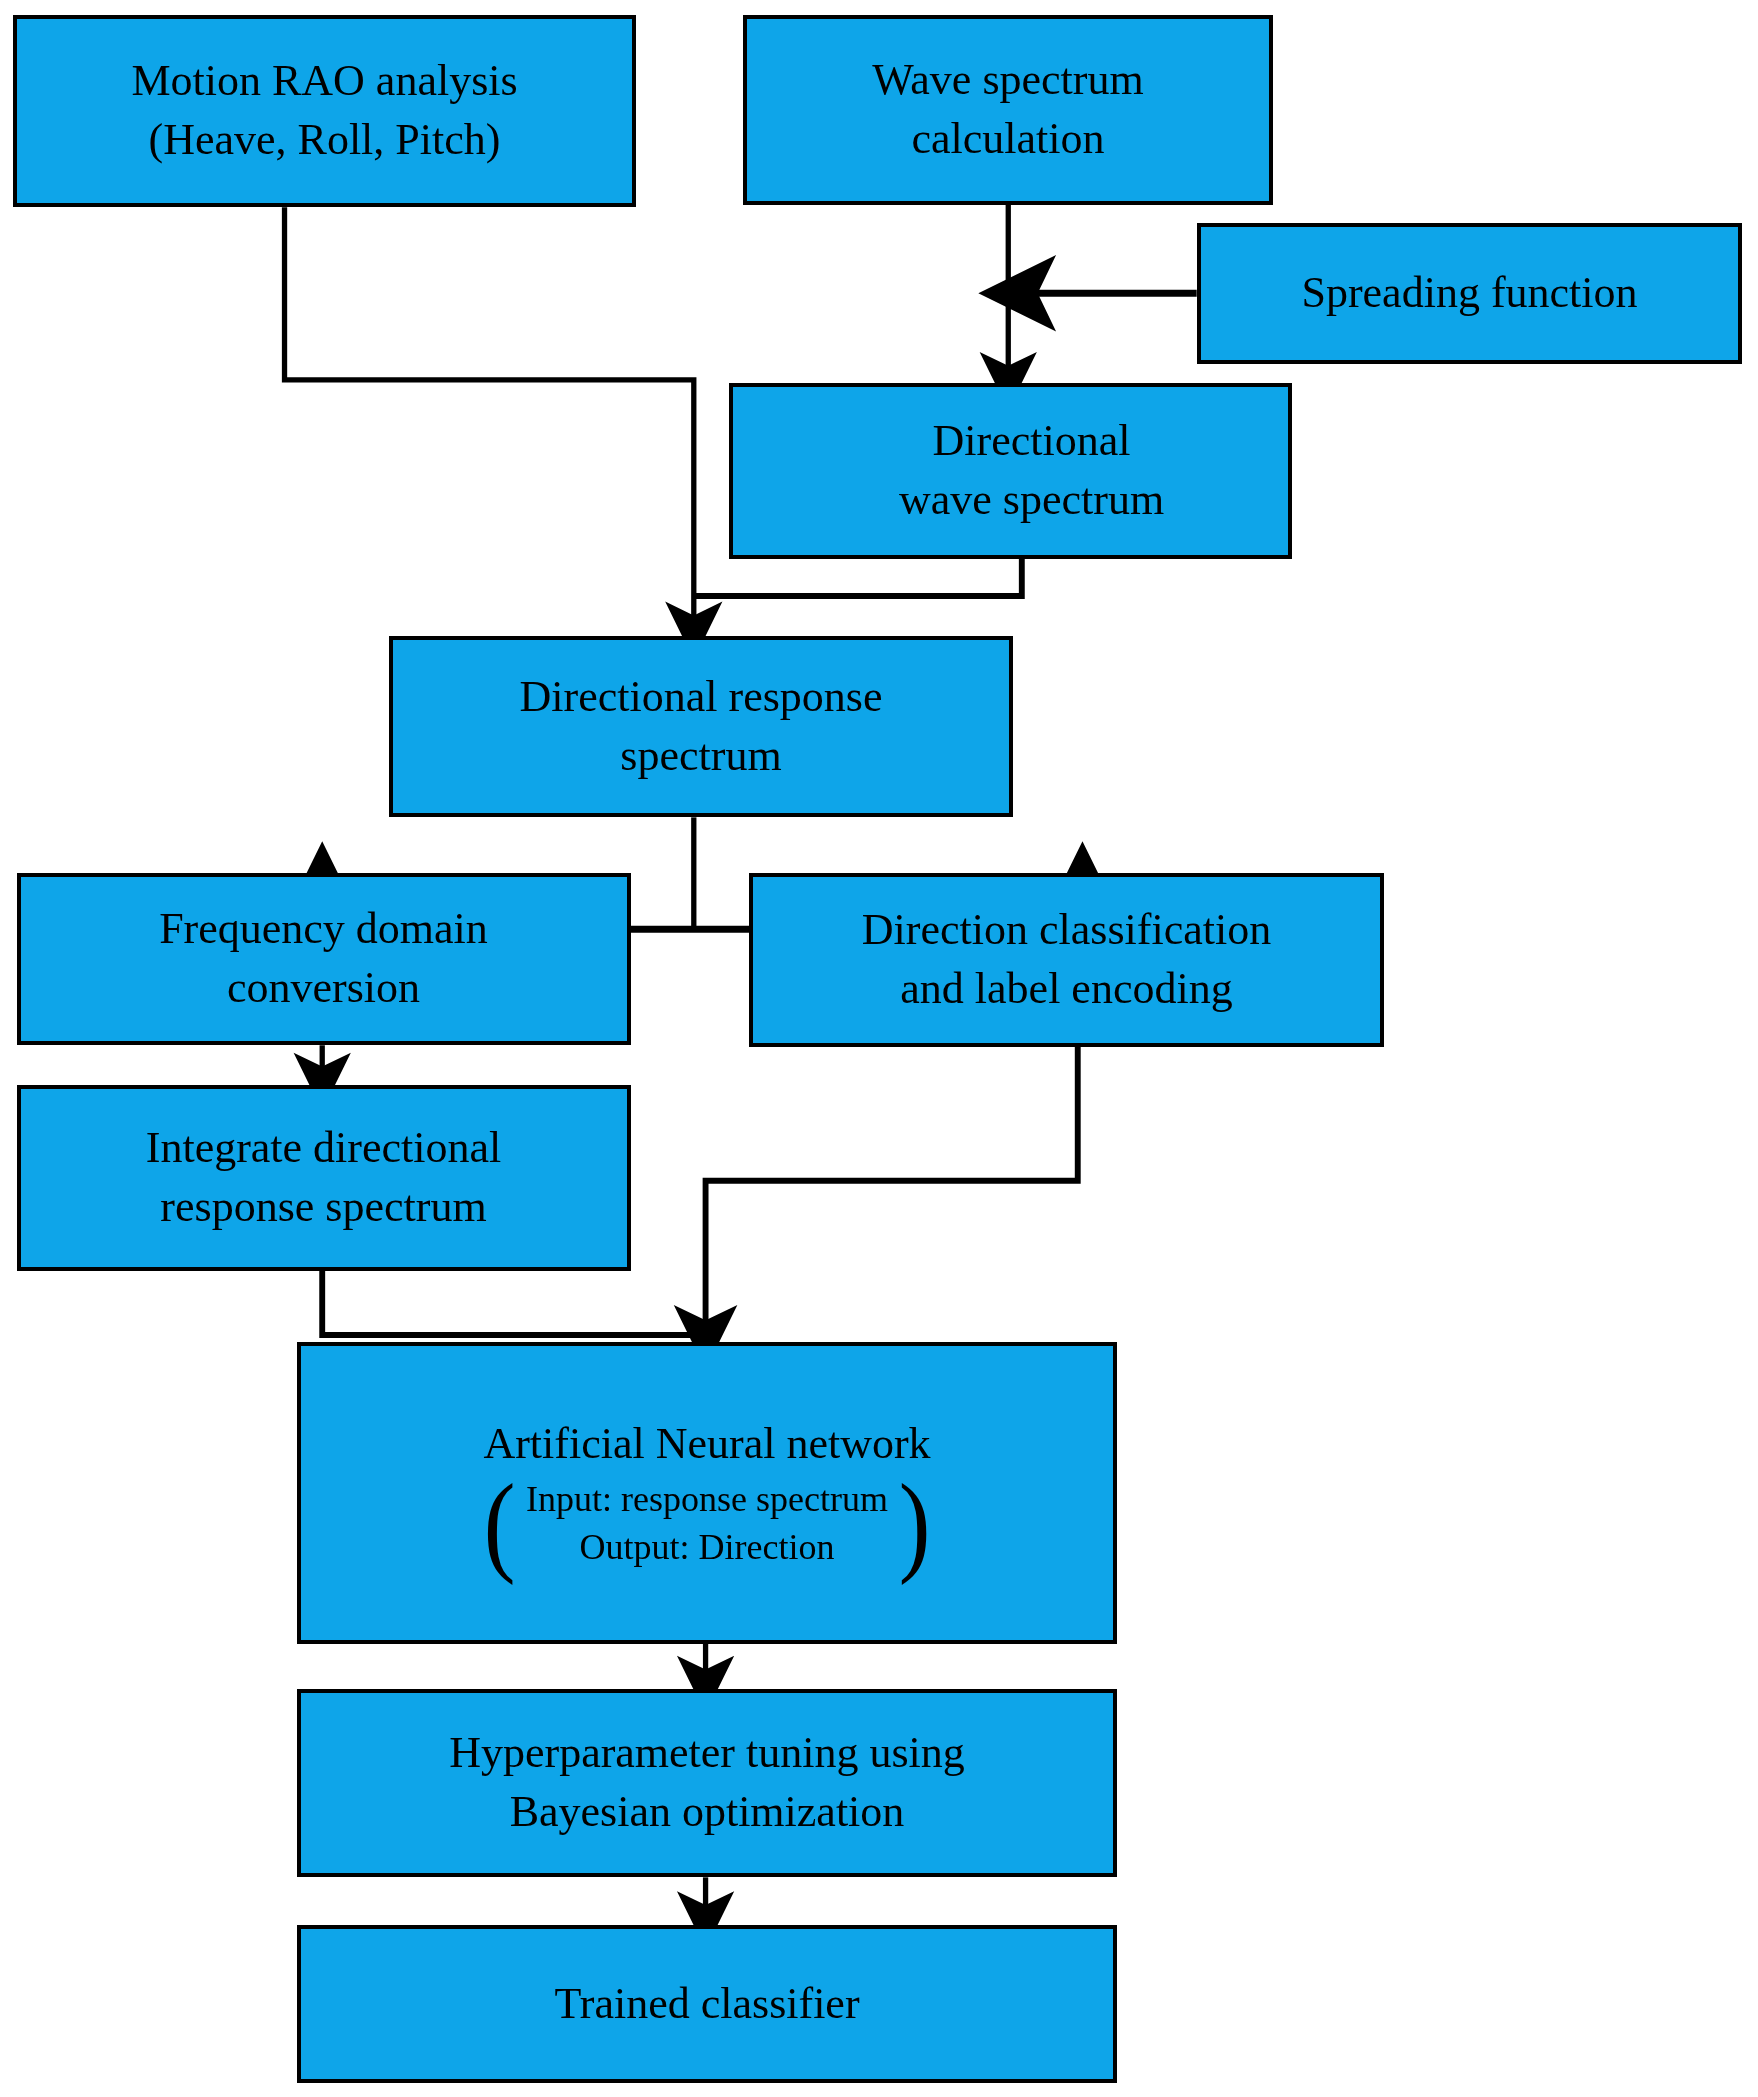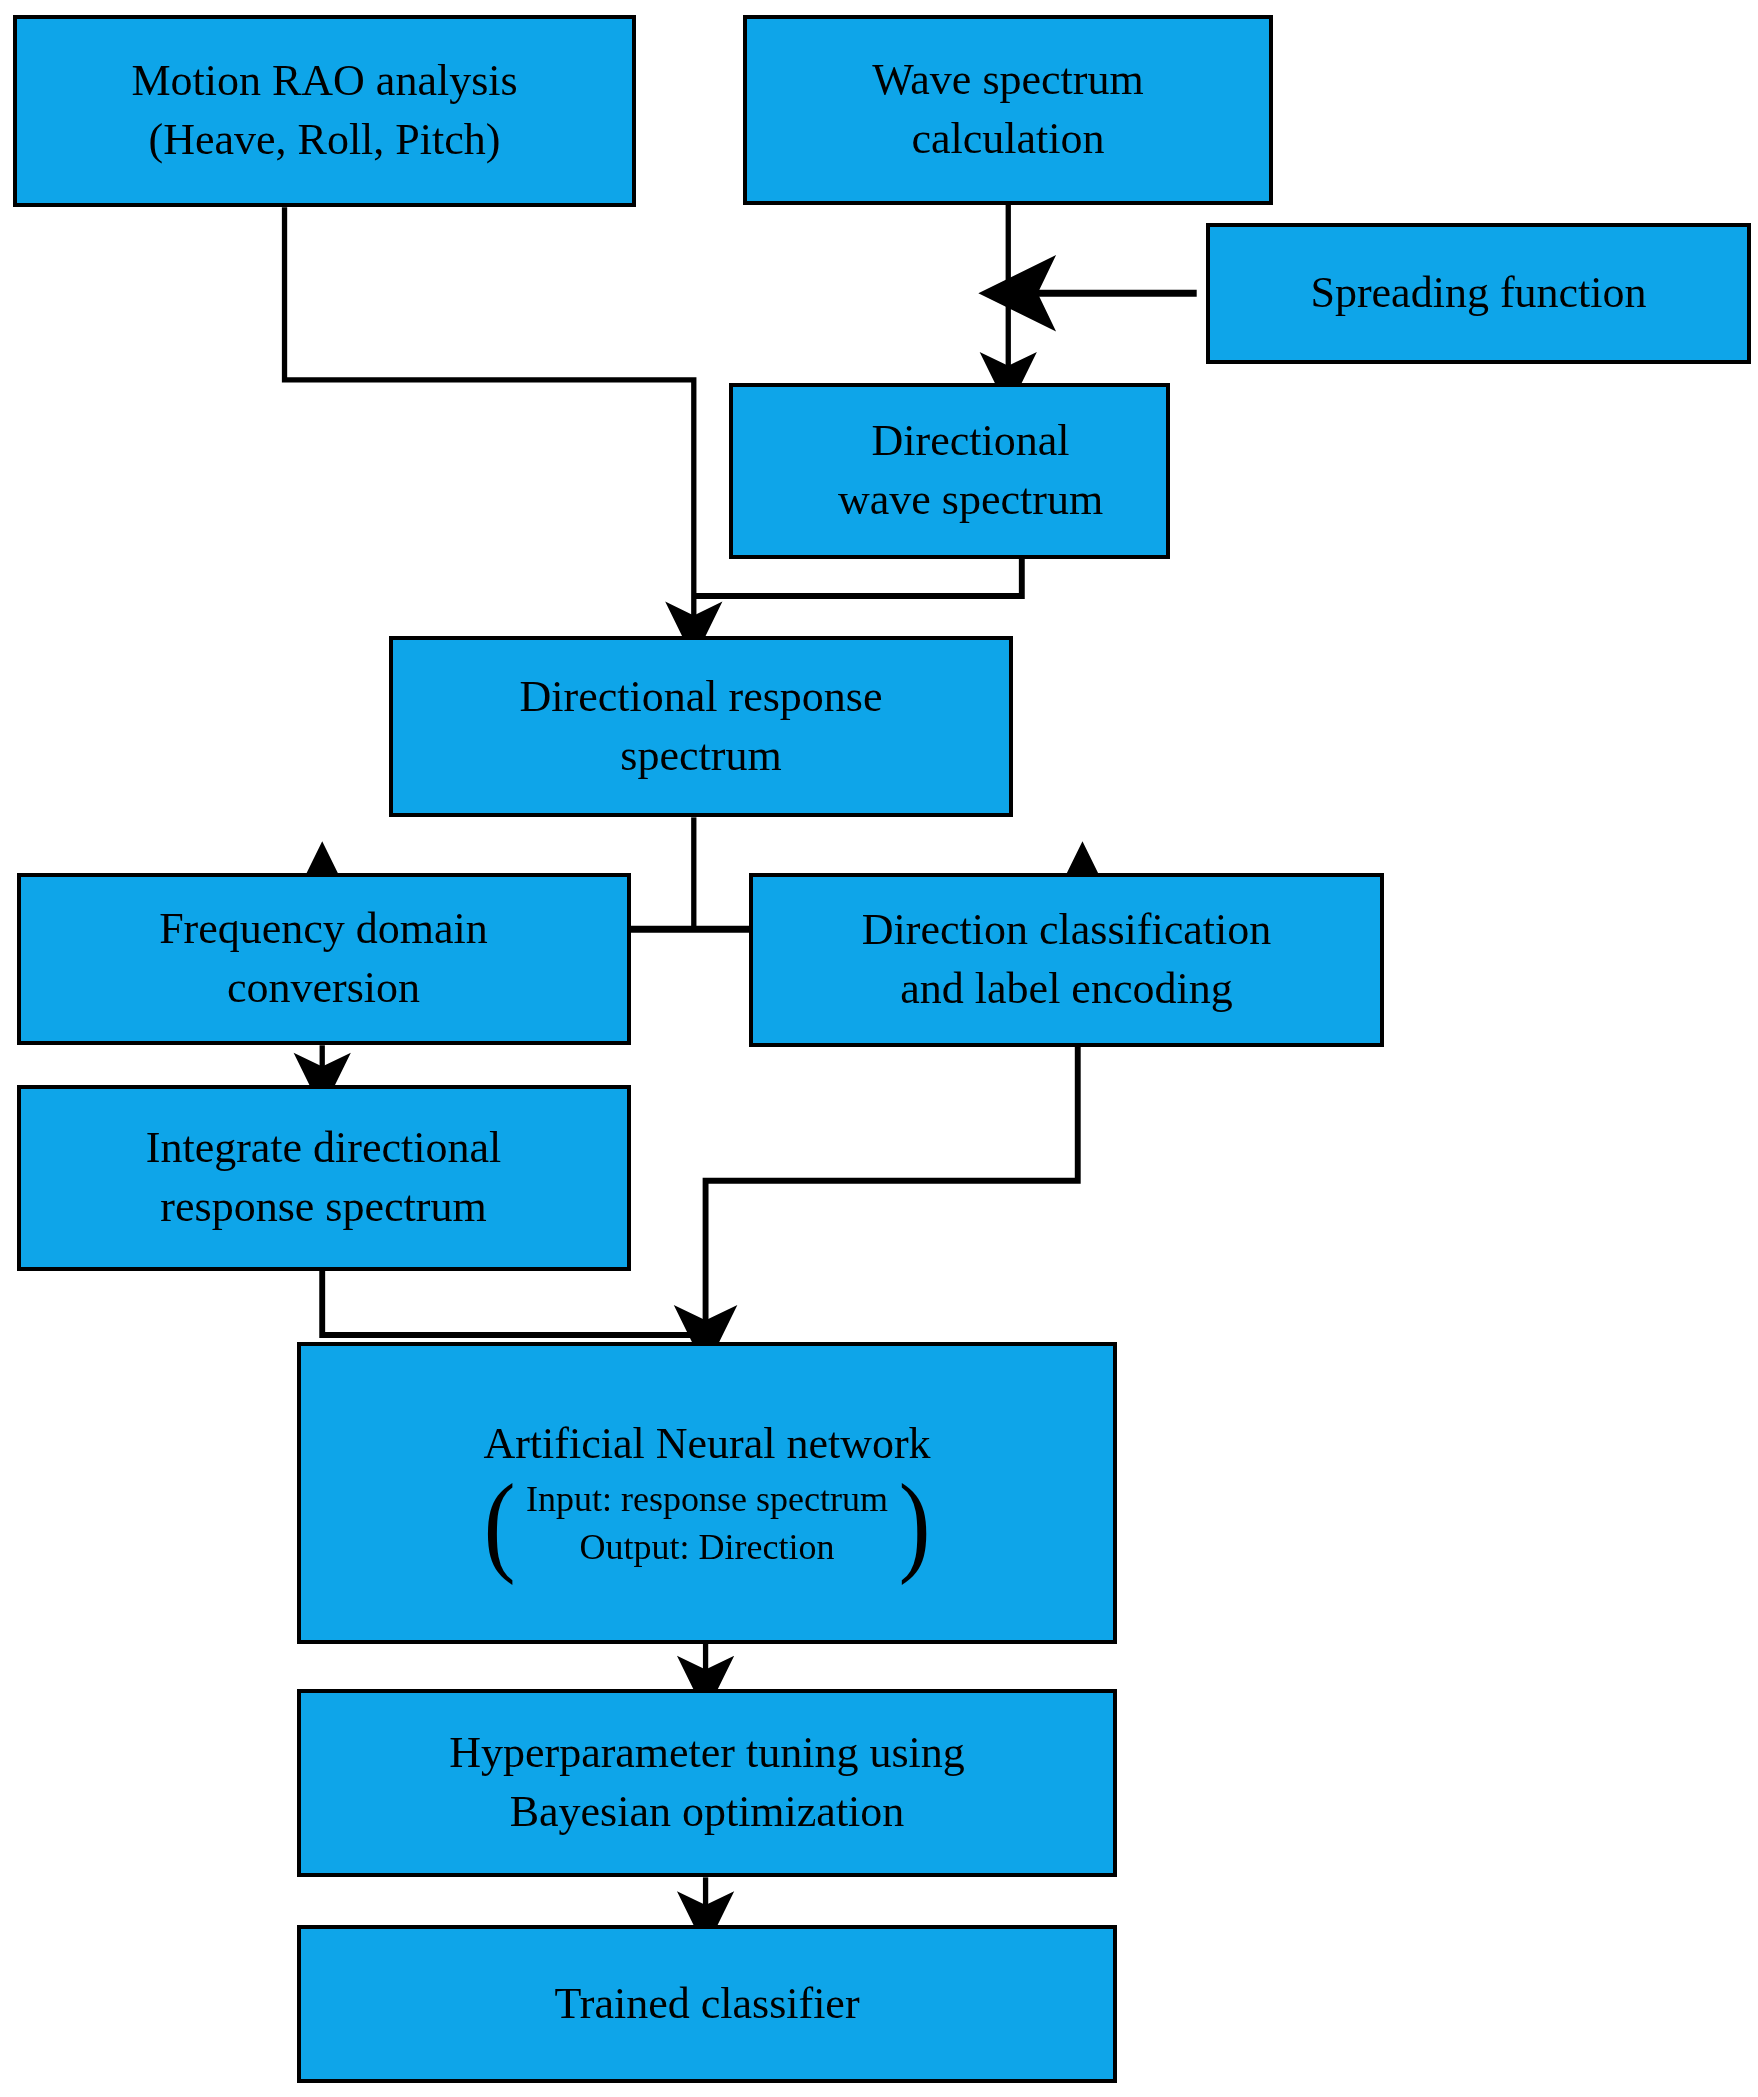--- a/index.html
+++ b/index.html
@@ -114,25 +114,25 @@
   <div class="node" style="left:13px; top:15.3px; width:623px; height:192px;">
     <span class="label">Motion RAO analysis
 (Heave, Roll, Pitch)</span>
   </div>
 
   <div class="node" style="left:743px; top:15.3px; width:530px; height:190px;">
     <span class="label">Wave spectrum
 calculation</span>
   </div>
 
-  <div class="node" style="left:1197px; top:223px; width:545px; height:141px;margin-left:9px;">
+  <div class="node" style="left:1197px; top:223px; width:545px; height:141px;">
     <span class="label">Spreading function</span>
   </div>
 
-  <div class="node" style="left:729px; top:383px; width:441px; height:176px;padding-left:48px;">
+  <div class="node" style="left:729px; top:383px; width:563px; height:176px;padding-left:48px;">
     <span class="label">Directional
 wave spectrum</span>
   </div>
 
   <div class="node" style="left:16.5px; top:873px; width:614px; height:172px;">
     <span class="label">Frequency domain
 conversion</span>
   </div>
 
   <div class="node" style="left:389px; top:636px; width:624px; height:181px;">

